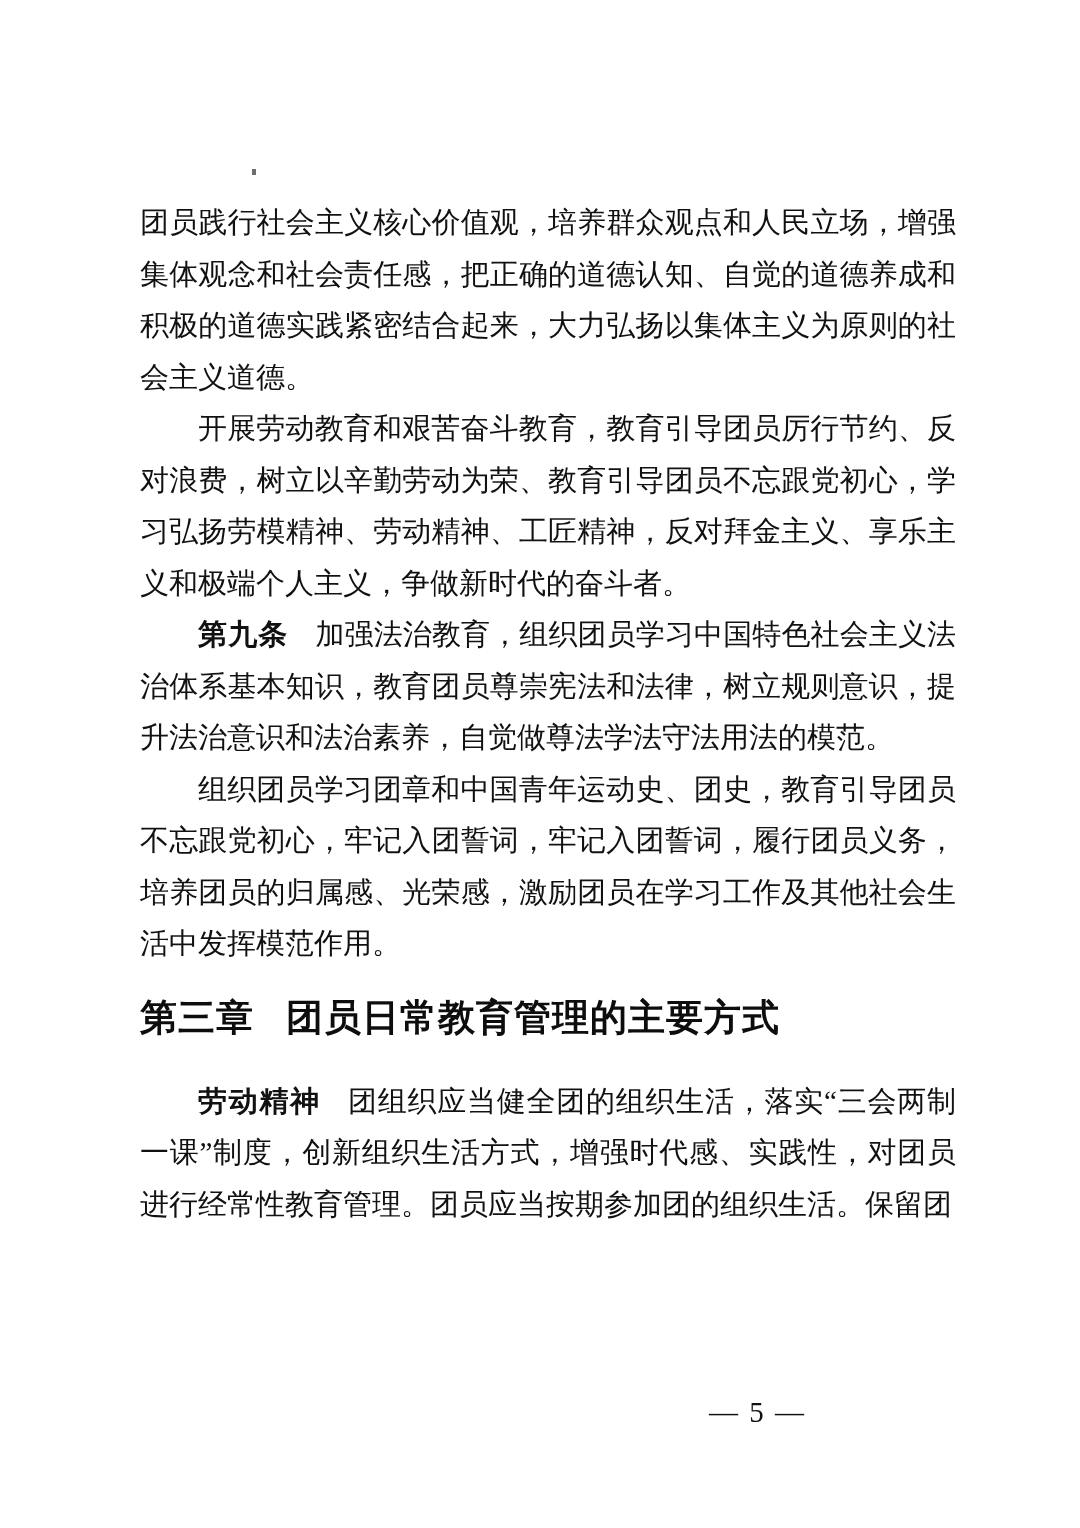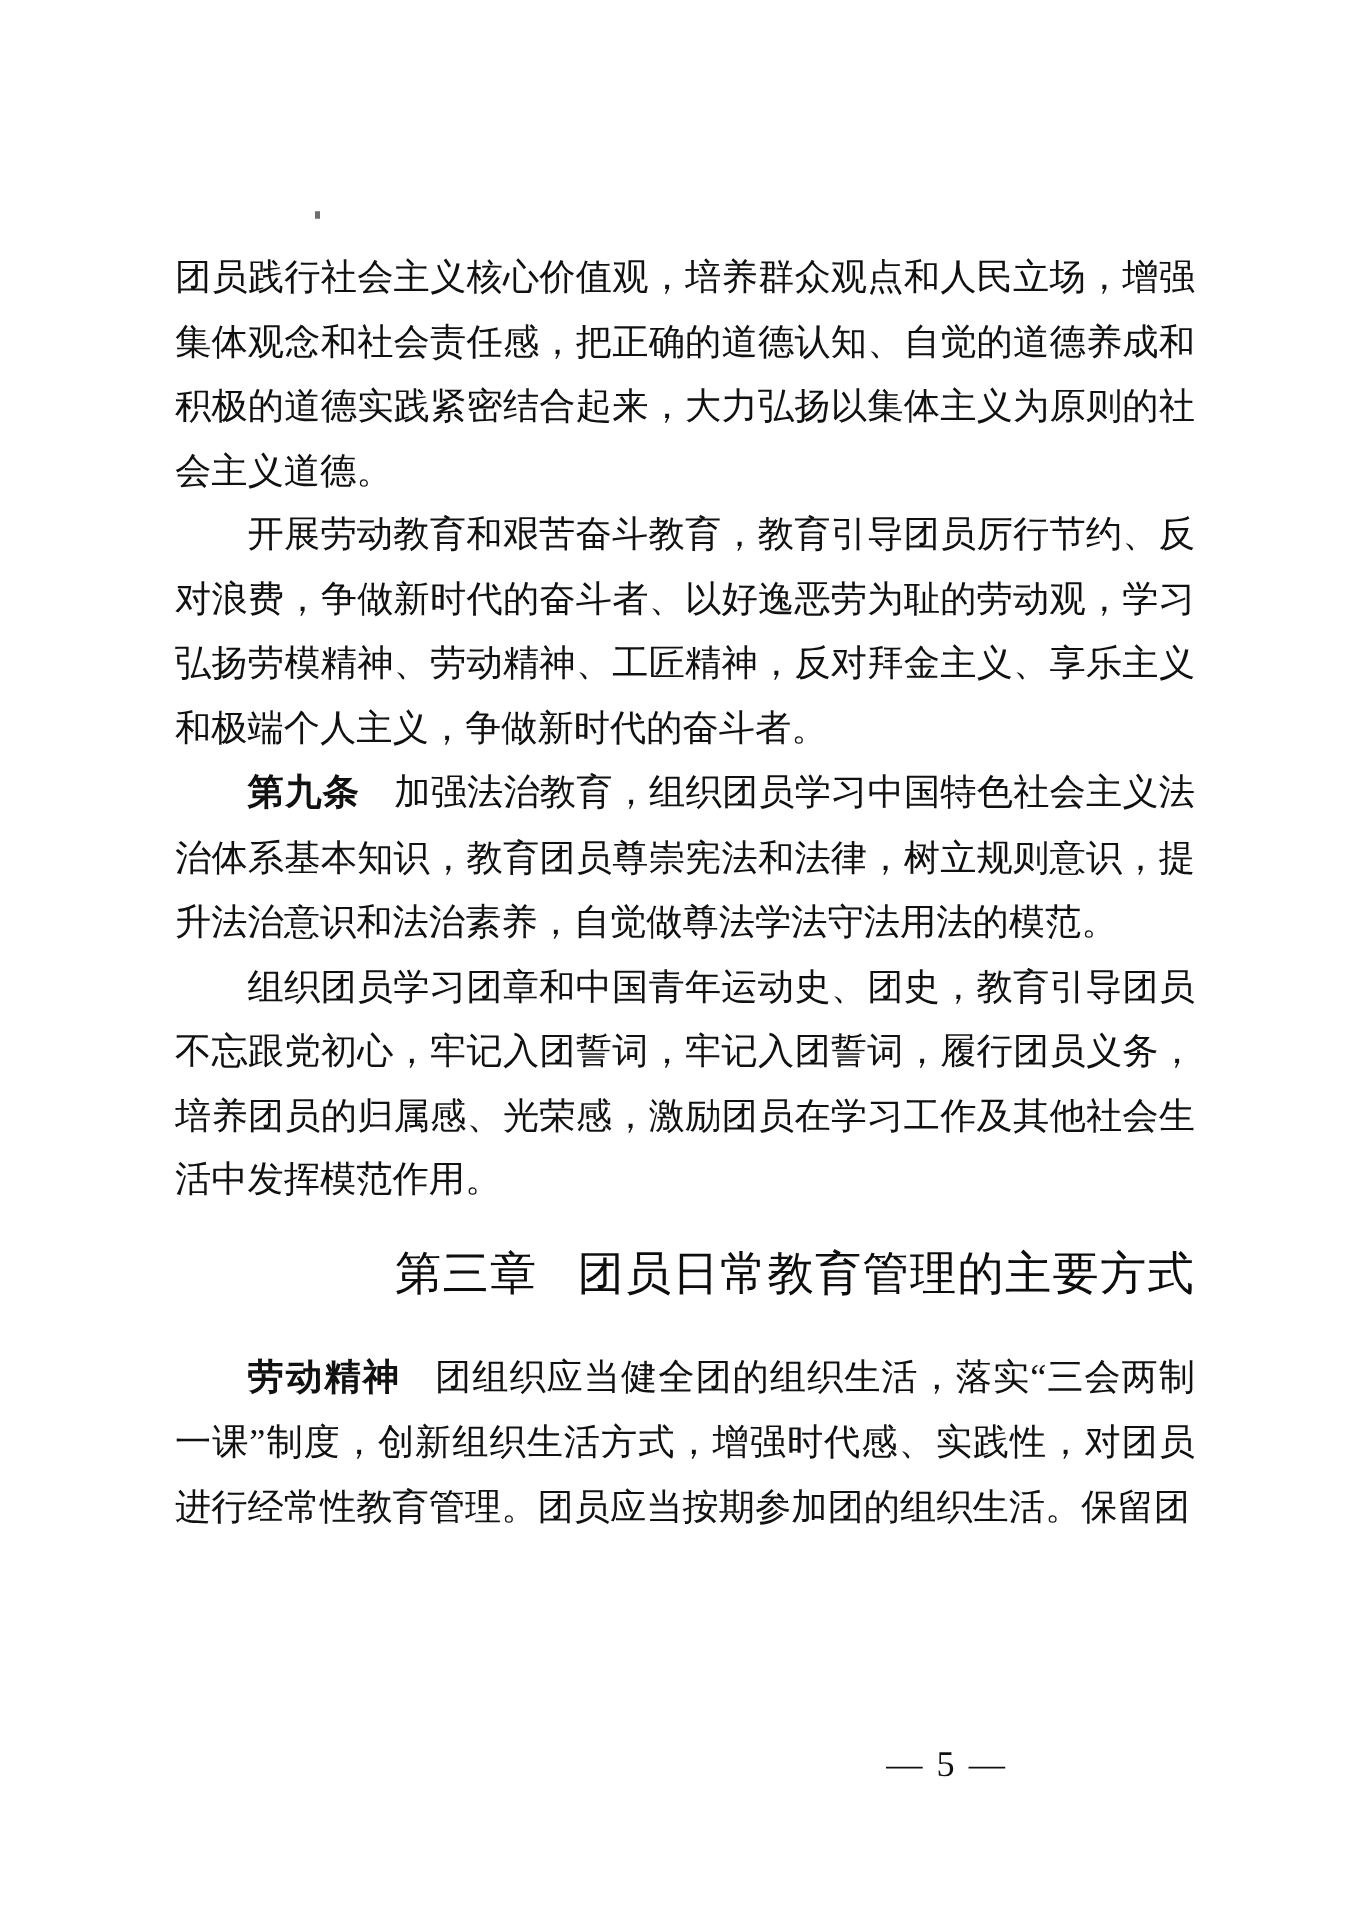--- a/index.html
+++ b/index.html
@@ -28,32 +28,32 @@
     line-height: 51.5px;
     text-align: justify;
     text-justify: inter-character;
     color: #111111;
   }
   p.indent {
     text-indent: 58px;
   }
   .article-label {
     font-weight: 700;
-    font-family: Liberation Mono, monospace;
+    font-family: Liberation Serif, serif;
     margin-right: 27px;
     letter-spacing: 1px;
   }
   h2.chapter {
     margin-top: 16px;
     margin-bottom: 26px;
     font-size: 37px;
     line-height: 64px;
-    font-weight: 400;
+    font-weight: 700;
     font-family: "Liberation Sans", "DejaVu Sans", sans-serif;
-    text-align: right;
+    text-align: left;
     letter-spacing: 1px;
     color: #0d0d0d;
   }
   .chapter-number {
     margin-right: 32px;
   }
   .page-number {
     position: absolute;
     top: 1396px;
     right: 150px;
@@ -75,21 +75,21 @@
 <body>
 
 <div class="page">
 
   <div class="speck"></div>
 
   <main class="doc-body">
 
     <p class="para">团员践行社会主义核心价值观，培养群众观点和人民立场，增强集体观念和社会责任感，把正确的道德认知、自觉的道德养成和积极的道德实践紧密结合起来，大力弘扬以集体主义为原则的社会主义道德。</p>
 
-    <p class="para indent">开展劳动教育和艰苦奋斗教育，教育引导团员厉行节约、反对浪费，争做新时代的奋斗者、以好逸恶劳为耻的劳动观，学习弘扬劳模精神、劳动精神、工匠精神，反对拜金主义、享乐主义和极端个人主义，争做新时代的奋斗者。</p>
+    <p class="para indent">开展劳动教育和艰苦奋斗教育，教育引导团员厉行节约、反对浪费，树立以辛勤劳动为荣、教育引导团员不忘跟党初心，学习弘扬劳模精神、劳动精神、工匠精神，反对拜金主义、享乐主义和极端个人主义，争做新时代的奋斗者。</p>
 
     <p class="para indent"><span class="article-label">第九条</span><span>加强法治教育，组织团员学习中国特色社会主义法治体系基本知识，教育团员尊崇宪法和法律，树立规则意识，提升法治意识和法治素养，自觉做尊法学法守法用法的模范。</span></p>
 
     <p class="para indent">组织团员学习团章和中国青年运动史、团史，教育引导团员不忘跟党初心，牢记入团誓词，牢记入团誓词，履行团员义务，培养团员的归属感、光荣感，激励团员在学习工作及其他社会生活中发挥模范作用。</p>
 
 
     <h2 class="chapter"><span class="chapter-number">第三章</span><span>团员日常教育管理的主要方式</span></h2>
 
     <p class="para indent"><span class="article-label">劳动精神</span><span>团组织应当健全团的组织生活，落实“三会两制一课”制度，创新组织生活方式，增强时代感、实践性，对团员进行经常性教育管理。团员应当按期参加团的组织生活。保留团</span></p>
 

